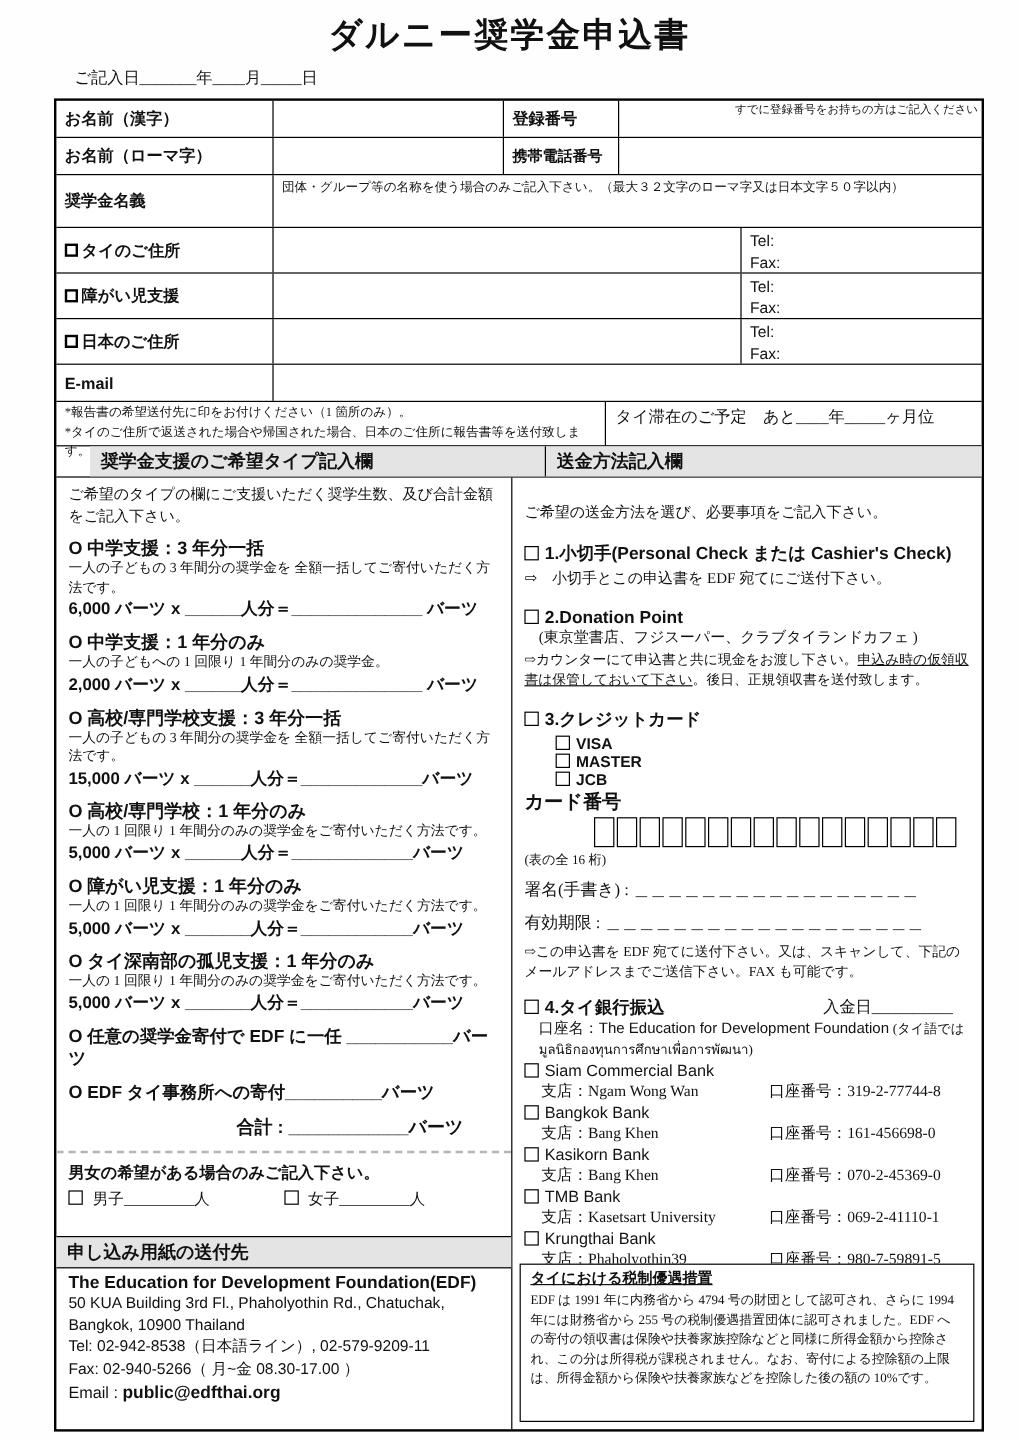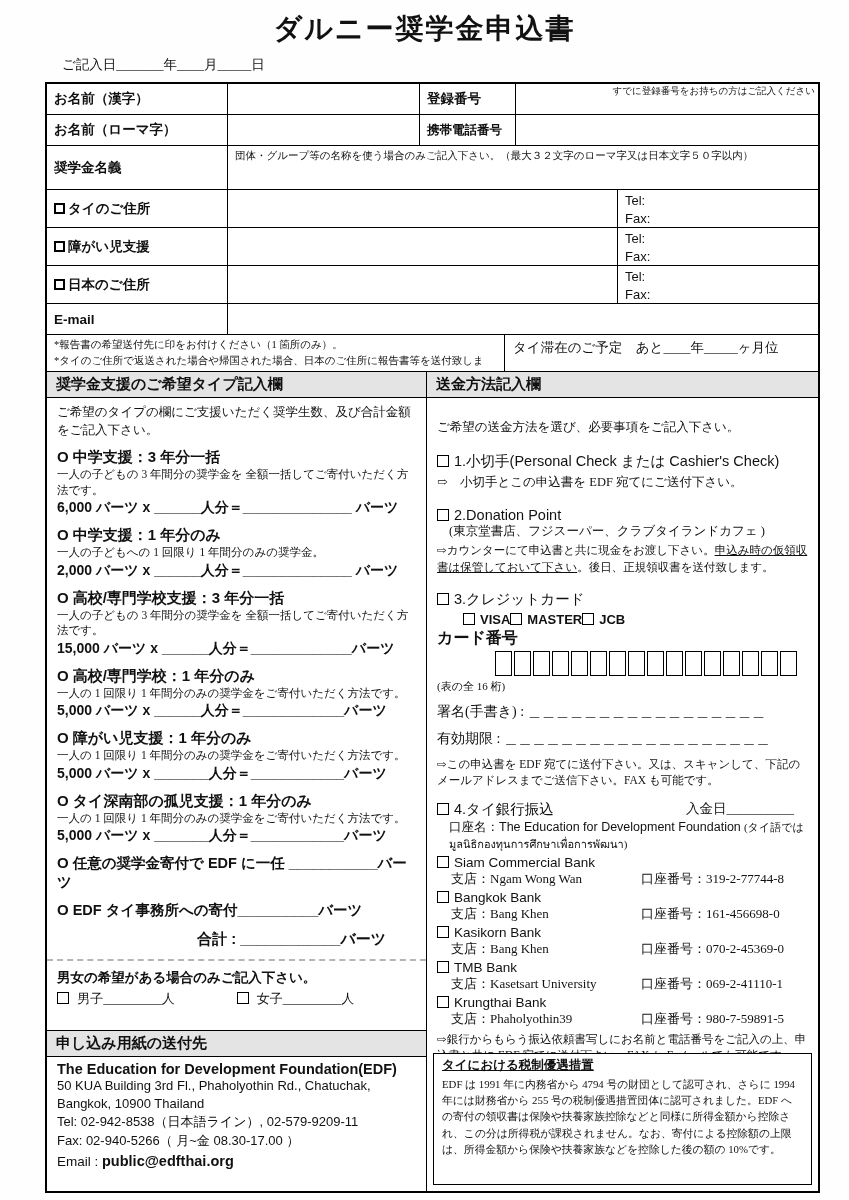--- a/index.html
+++ b/index.html
@@ -34,21 +34,21 @@
   .schol-note { font-size: 10.5px; font-family: "Liberation Serif", "DejaVu Serif", serif; padding-top: 1px; }
   .telfax { width: 200px; font-size: 13px; line-height: 1.35; padding: 2px 7px; }
   .notes-cell { width: 458px; font-size: 10.5px; line-height: 1.5; font-family: "Liberation Serif", "DejaVu Serif", serif; padding: 2px 7px; }
   .stay-cell { flex: 1; font-size: 13.5px; font-family: "Liberation Serif", "DejaVu Serif", serif; padding: 4px 8px; }
 
   .cb { display: inline-block; width: 12px; height: 12px; border: 1.5px solid #000; vertical-align: -1px; margin-right: 5px; background: #fff; }
   .cbb { display: inline-block; width: 11px; height: 11px; border: 2.2px solid #000; vertical-align: -1px; margin-right: 3px; background: #fff; }
 
   .headrow { display: flex; border-bottom: 1px solid #000; }
   .col-head { background: #e4e4e4; font-weight: bold; font-size: 15px; padding: 3px 9px; }
-  .head-left { width: 380px; border-right: 1px solid #000; }
+  .head-left { width: 380px; border-right: 1px solid #000; margin-left: 28px; }
   .head-right { flex: 1; }
 
   .cols { flex: 1; display: flex; min-height: 0; }
   .col-left { width: 380px; border-right: 1px solid #000; display: flex; flex-direction: column; }
   .col-right { flex: 1; display: flex; flex-direction: column; }
   .left-body { flex: 1; padding: 5px 10px 0 10px; overflow: hidden; }
   .right-body { flex: 1; padding: 6px 10px 0 10px; overflow: hidden; }
 
   .intro { font-size: 12.5px; line-height: 1.45; font-family: "Liberation Serif", "DejaVu Serif", serif; }
   .opt { margin-top: 9px; }
@@ -56,25 +56,25 @@
   .bullet { font-weight: bold; font-size: 15px; margin-right: 4px; }
   .opt-desc { font-size: 11.5px; line-height: 1.35; font-family: "Liberation Serif", "DejaVu Serif", serif; }
   .opt-formula { font-weight: bold; font-size: 14px; margin-top: 1px; }
   .total-line { font-weight: bold; font-size: 15px; margin: 10px 0 0 140px; }
   .divider { border-top: 2px dashed #b5b5b5; margin: 10px -10px 0 -10px; }
   .gender-note { font-weight: bold; font-size: 13.5px; margin-top: 8px; }
   .gender-row { display: flex; font-size: 13px; margin-top: 3px; font-family: Liberation Serif, serif; }
   .gender-row .g { width: 50%; }
 
   .pm { margin-top: 11px; }
-  .pm-title { font-weight: normal; font-size: 14.5px; }
+  .pm-title { font-weight: bold; font-size: 14.5px; }
   .pm-note { font-size: 12.5px; line-height: 1.45; font-family: "Liberation Serif", "DejaVu Serif", serif; margin-top: 2px; }
   .pm-sub { font-size: 12.5px; font-family: "Liberation Serif", "DejaVu Serif", serif; padding-left: 12px; }
   .ul { text-decoration: underline; }
-  .cards-row { display: flex; margin: 3px 0 1px 26px; width: 330px; font-weight: bold; font-size: 13px; }
+  .cards-row { display: flex; margin: 3px 0 1px 26px; width: 330px; justify-content: space-between; font-weight: bold; font-size: 13px; flex-direction: column; }
   .cardno-lbl { font-weight: bold; font-size: 16px; }
   .cardboxes { margin: 2px 0 2px 58px; font-size: 0; }
   .cardbox { display: inline-block; width: 17px; height: 25px; border: 1.5px solid #000; margin-right: 2px; background: #fff; }
   .digits { font-size: 11px; font-family: "Liberation Serif", "DejaVu Serif", serif; margin-top: 3px; }
   .signline { font-size: 14px; margin-top: 9px; font-family: "Liberation Serif", "DejaVu Serif", serif; }
   .m4-head { display: flex; justify-content: space-between; margin-top: 10px; }
   .deposit { font-size: 13.5px; font-family: "Liberation Serif", "DejaVu Serif", serif; padding-right: 14px; }
   .acct { font-size: 12.5px; padding-left: 12px; line-height: 1.35; font-family: "Liberation Serif", "DejaVu Serif", serif; }
   .thai { font-size: 11px; }
   .bank { margin-top: 2px; font-size: 13px; }

